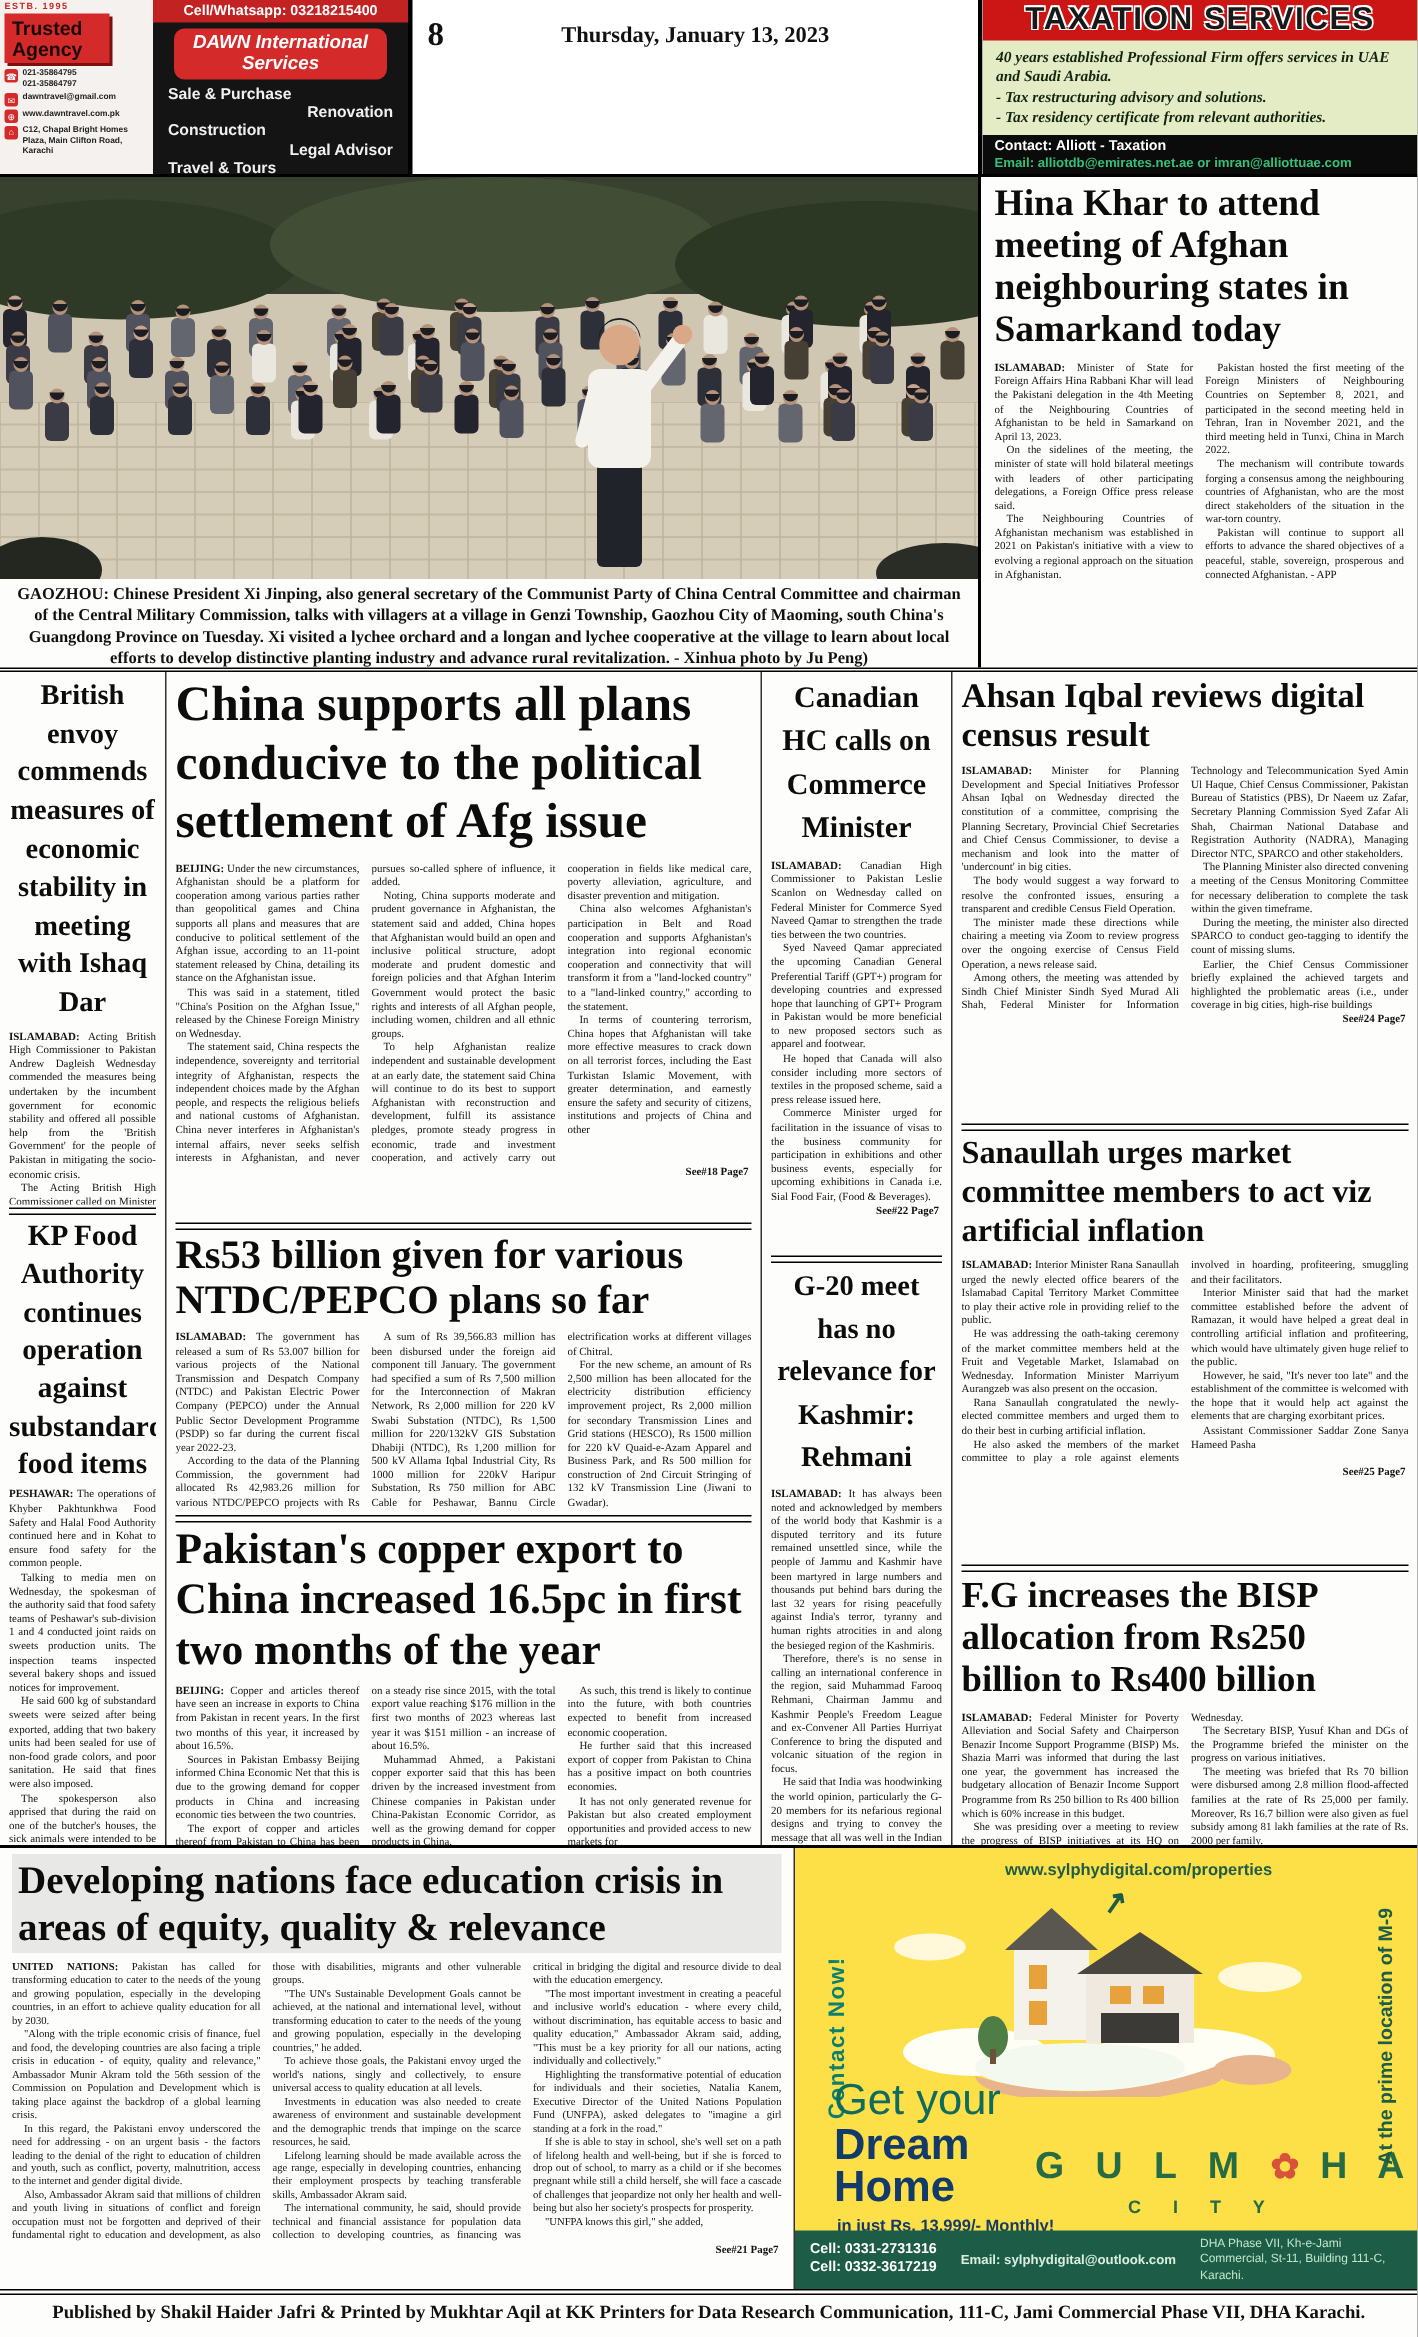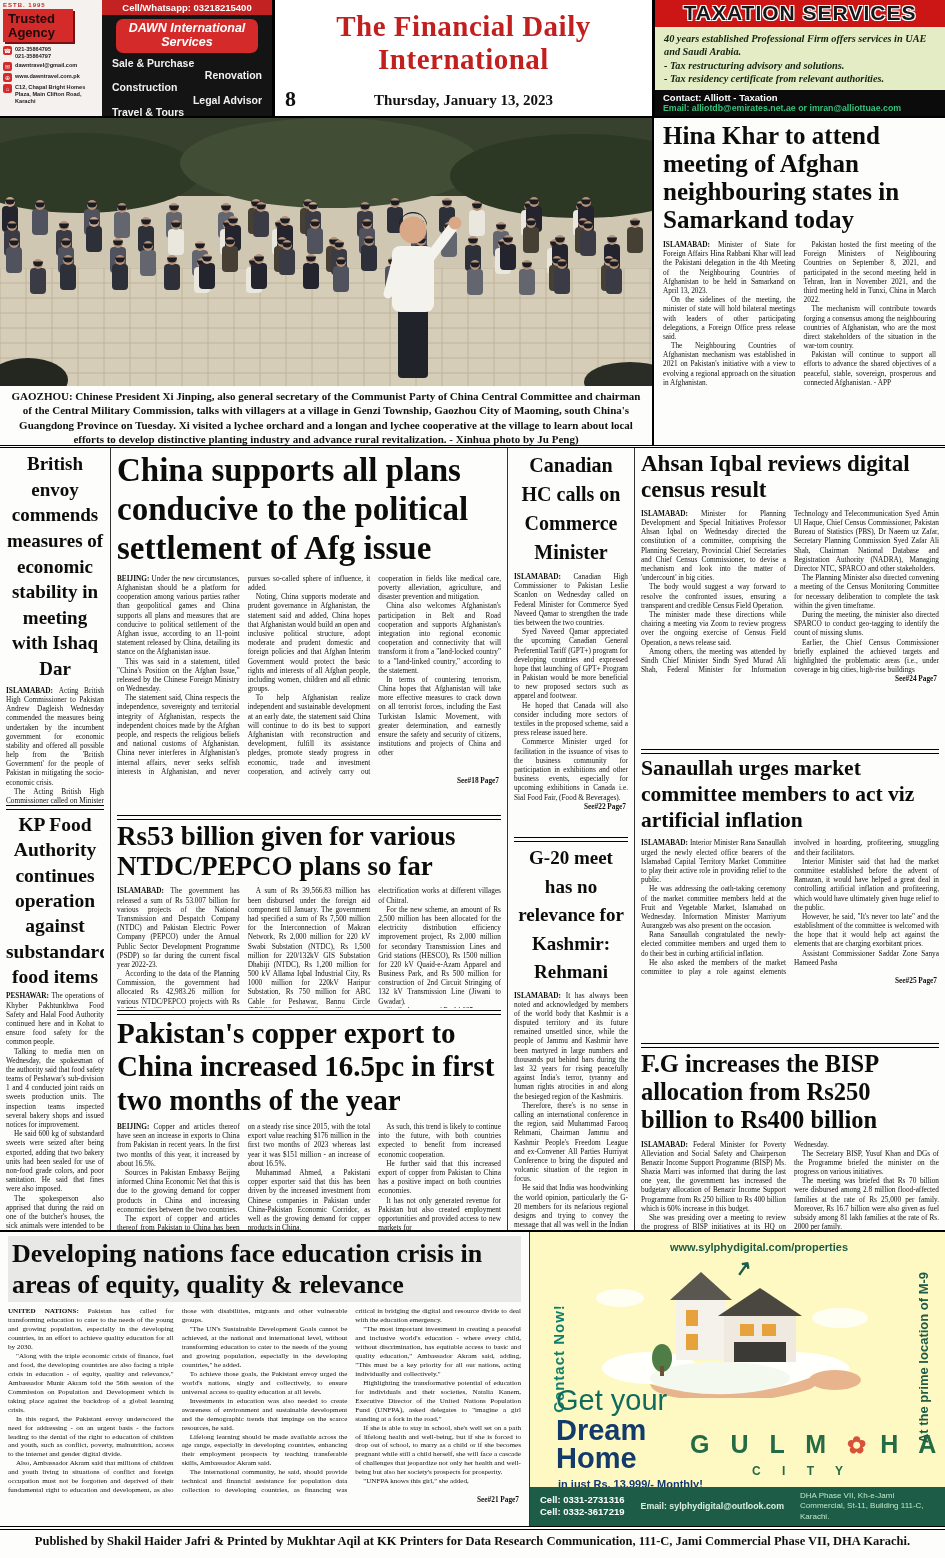--- a/index.html
+++ b/index.html
@@ -83,21 +83,21 @@
   .ahsan h2 { font-size:23px; line-height:1.15; margin-bottom:5px; }
   .sanaullah { height:285px; }
   .sanaullah h2 { font-size:21.5px; line-height:1.2; margin-bottom:5px; }
   .bisp h2 { font-size:24.5px; line-height:1.15; margin-bottom:5px; }
   
   .bottom-row { display:flex; height:296px; border-top:2px solid #000; }
   .edu { width:530px; padding:4px 8px; border-right:1.5px solid #333; }
   .edu h2 { font-size:26px; line-height:1.2; background:#e8e8e6; padding:2px 4px; margin-bottom:5px; }
   .edu .body { font-size:7.1px; }
   
-  .gulmohar { flex:1; position:relative; background:#fef9c3; font-family:"Liberation Sans",sans-serif; }
+  .gulmohar { flex:1; position:relative; background:#fde047; font-family:"Liberation Sans",sans-serif; }
   .gm-url { position:absolute; top:9px; left:140px; color:#1d5c47; font-weight:bold; font-size:11px; }
   .gm-arrow { position:absolute; top:24px; left:205px; color:#1d5c47; font-size:20px; font-weight:bold; transform:rotate(-10deg); }
   .gm-contact-now { position:absolute; left:-26px; top:118px; transform:rotate(-90deg); color:#0e7f6e; font-weight:bold; font-size:15px; letter-spacing:1px; }
   .gm-scene { position:absolute; top:26px; left:60px; }
   .gm-gety { position:absolute; left:26px; top:152px; font-size:29px; color:#0f6b5e; }
   .gm-dream { position:absolute; left:26px; top:184px; font-size:29px; line-height:0.98; font-weight:bold; color:#123a6b; }
   .gm-price { position:absolute; left:28px; top:246px; font-size:11px; font-weight:bold; color:#123a6b; }
   .gm-brand { position:absolute; left:160px; top:198px; color:#256b45; font-size:25px; letter-spacing:7px; font-weight:bold; white-space:nowrap; }
   .gm-flower { color:#d8523a; font-size:23px; letter-spacing:0; }
   .gm-city { position:absolute; left:222px; top:232px; color:#256b45; font-size:12px; letter-spacing:9px; font-weight:bold; }
@@ -146,21 +146,20 @@
             <p>Sale &amp; Purchase</p>
             <p>Renovation</p>
             <p>Construction</p>
             <p>Legal Advisor</p>
             <p>Travel &amp; Tours</p>
           </div>
       </div>
     </div>
 
     <div class="masthead">
-      <div class="mast-title">The Financial Daily International</div>
       <div class="mast-sub">
         <span class="mast-page">8</span>
         <span class="mast-date">Thursday, January 13, 2023</span>
         <span class="mast-spacer"></span>
       </div>
     </div>
 
     <div class="ad tax">
       <div class="tax-title">TAXATION SERVICES</div>
       <div class="tax-body">

